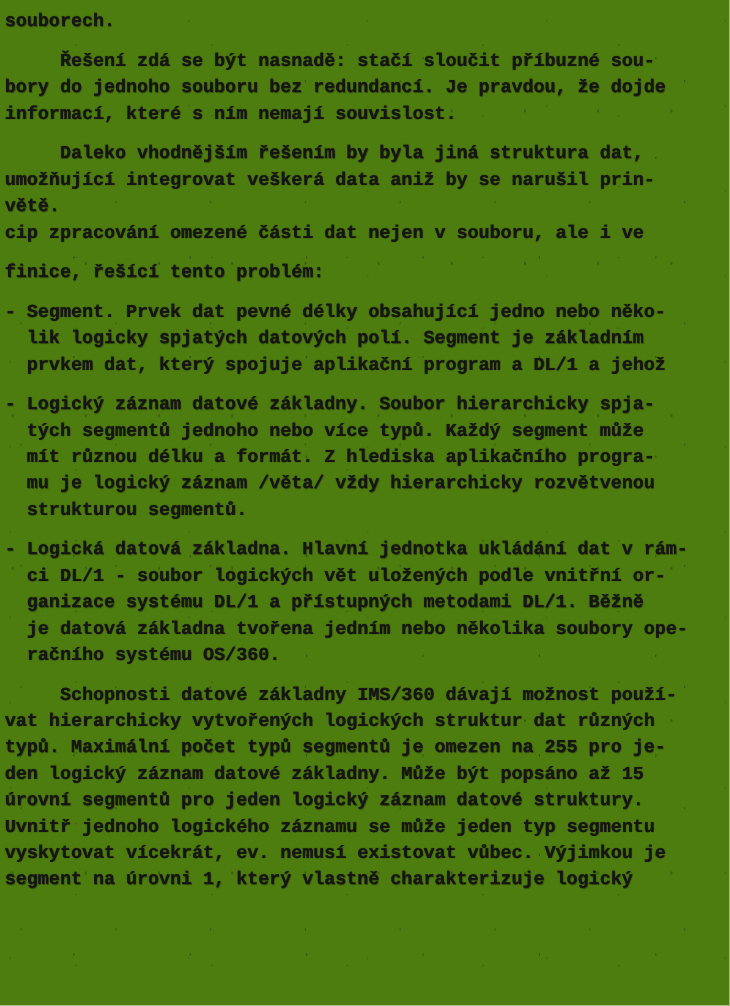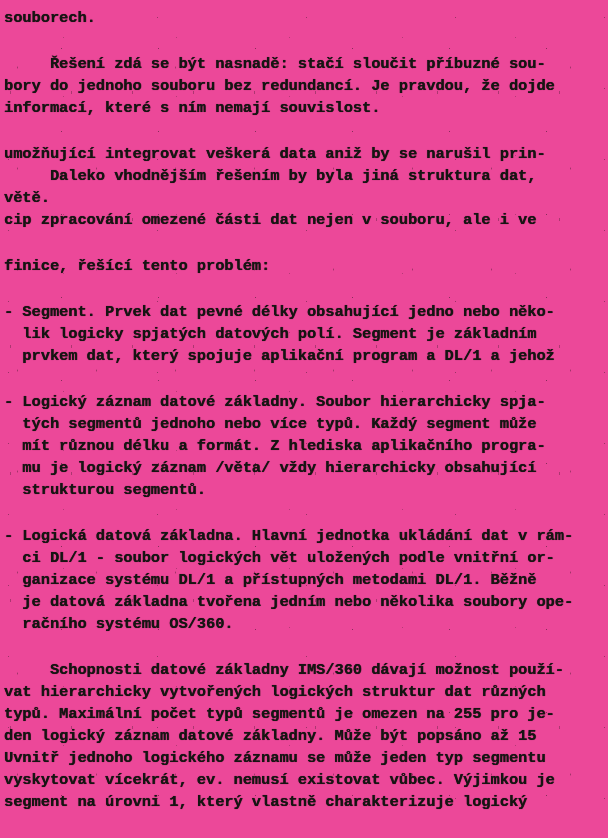--- a/index.html
+++ b/index.html
@@ -5,21 +5,21 @@
   html, body {
     margin: 0;
     padding: 0;
     background: #efefec;
   }
   .page {
     position: relative;
     width: 608px;
     height: 838px;
     margin: 0;
-    background: #ec4899;
+    background: #4d7c0f;
     overflow: hidden;
     box-sizing: border-box;
   }
   
   .noise {
     position: absolute;
     inset: 0;
     pointer-events: none;
     background-image:
       radial-gradient(rgba(10,10,10,0.55) 0.6px, transparent 0.9px),
@@ -35,21 +35,21 @@
     position: relative;
     padding: 7px 0 0 4px;
     font-family: "Liberation Mono", "DejaVu Sans Mono", monospace;
     font-weight: bold;
     font-size: 15.3px;
     line-height: 22px;
     color: #161513;
     filter: blur(0.25px);
   }
   .para { margin: 0; }
-  .para + .para { margin-top: 24px; }
+  .para + .para { margin-top: 11px; }
   .line {
     white-space: pre;
     text-shadow:
       0 0 0.7px rgba(20,18,15,0.85),
       0.5px 0.3px 0.6px rgba(20,18,15,0.45);
   }
 </style>
 </head>
 <body>
 
@@ -57,51 +57,52 @@
   <div class="doc" id="doc">
       <div class="para">
         <div class="line">souborech.</div>
       </div>
       <div class="para">
         <div class="line">     Řešení zdá se být nasnadě: stačí sloučit příbuzné sou-</div>
         <div class="line">bory do jednoho souboru bez redundancí. Je pravdou, že dojde</div>
         <div class="line">informací, které s ním nemají souvislost.</div>
       </div>
       <div class="para">
+        <div class="line">     Daleko vhodnějším řešením by byla jiná struktura dat,</div>
         <div class="line">umožňující integrovat veškerá data aniž by se narušil prin-</div>
-        <div class="line">     Daleko vhodnějším řešením by byla jiná struktura dat,</div>
         <div class="line">větě.</div>
         <div class="line">cip zpracování omezené části dat nejen v souboru, ale i ve</div>
       </div>
       <div class="para">
         <div class="line">finice, řešící tento problém:</div>
       </div>
       <div class="para">
         <div class="line">- Segment. Prvek dat pevné délky obsahující jedno nebo něko-</div>
         <div class="line">  lik logicky spjatých datových polí. Segment je základním</div>
         <div class="line">  prvkem dat, který spojuje aplikační program a DL/1 a jehož</div>
       </div>
       <div class="para">
         <div class="line">- Logický záznam datové základny. Soubor hierarchicky spja-</div>
         <div class="line">  tých segmentů jednoho nebo více typů. Každý segment může</div>
         <div class="line">  mít různou délku a formát. Z hlediska aplikačního progra-</div>
-        <div class="line">  mu je logický záznam /věta/ vždy hierarchicky obsahující</div>
+        <div class="line">  mu je logický záznam /věta/ vždy hierarchicky rozvětvenou</div>
         <div class="line">  strukturou segmentů.</div>
       </div>
       <div class="para">
         <div class="line">- Logická datová základna. Hlavní jednotka ukládání dat v rám-</div>
         <div class="line">  ci DL/1 - soubor logických vět uložených podle vnitřní or-</div>
         <div class="line">  ganizace systému DL/1 a přístupných metodami DL/1. Běžně</div>
         <div class="line">  je datová základna tvořena jedním nebo několika soubory ope-</div>
         <div class="line">  račního systému OS/360.</div>
       </div>
       <div class="para">
         <div class="line">     Schopnosti datové základny IMS/360 dávají možnost použí-</div>
         <div class="line">vat hierarchicky vytvořených logických struktur dat různých</div>
         <div class="line">typů. Maximální počet typů segmentů je omezen na 255 pro je-</div>
         <div class="line">den logický záznam datové základny. Může být popsáno až 15</div>
+        <div class="line">úrovní segmentů pro jeden logický záznam datové struktury.</div>
         <div class="line">Uvnitř jednoho logického záznamu se může jeden typ segmentu</div>
         <div class="line">vyskytovat vícekrát, ev. nemusí existovat vůbec. Výjimkou je</div>
         <div class="line">segment na úrovni 1, který vlastně charakterizuje logický</div>
       </div>
     </div>
   <div class="noise"></div>
 </div>
 
 </body></html>

